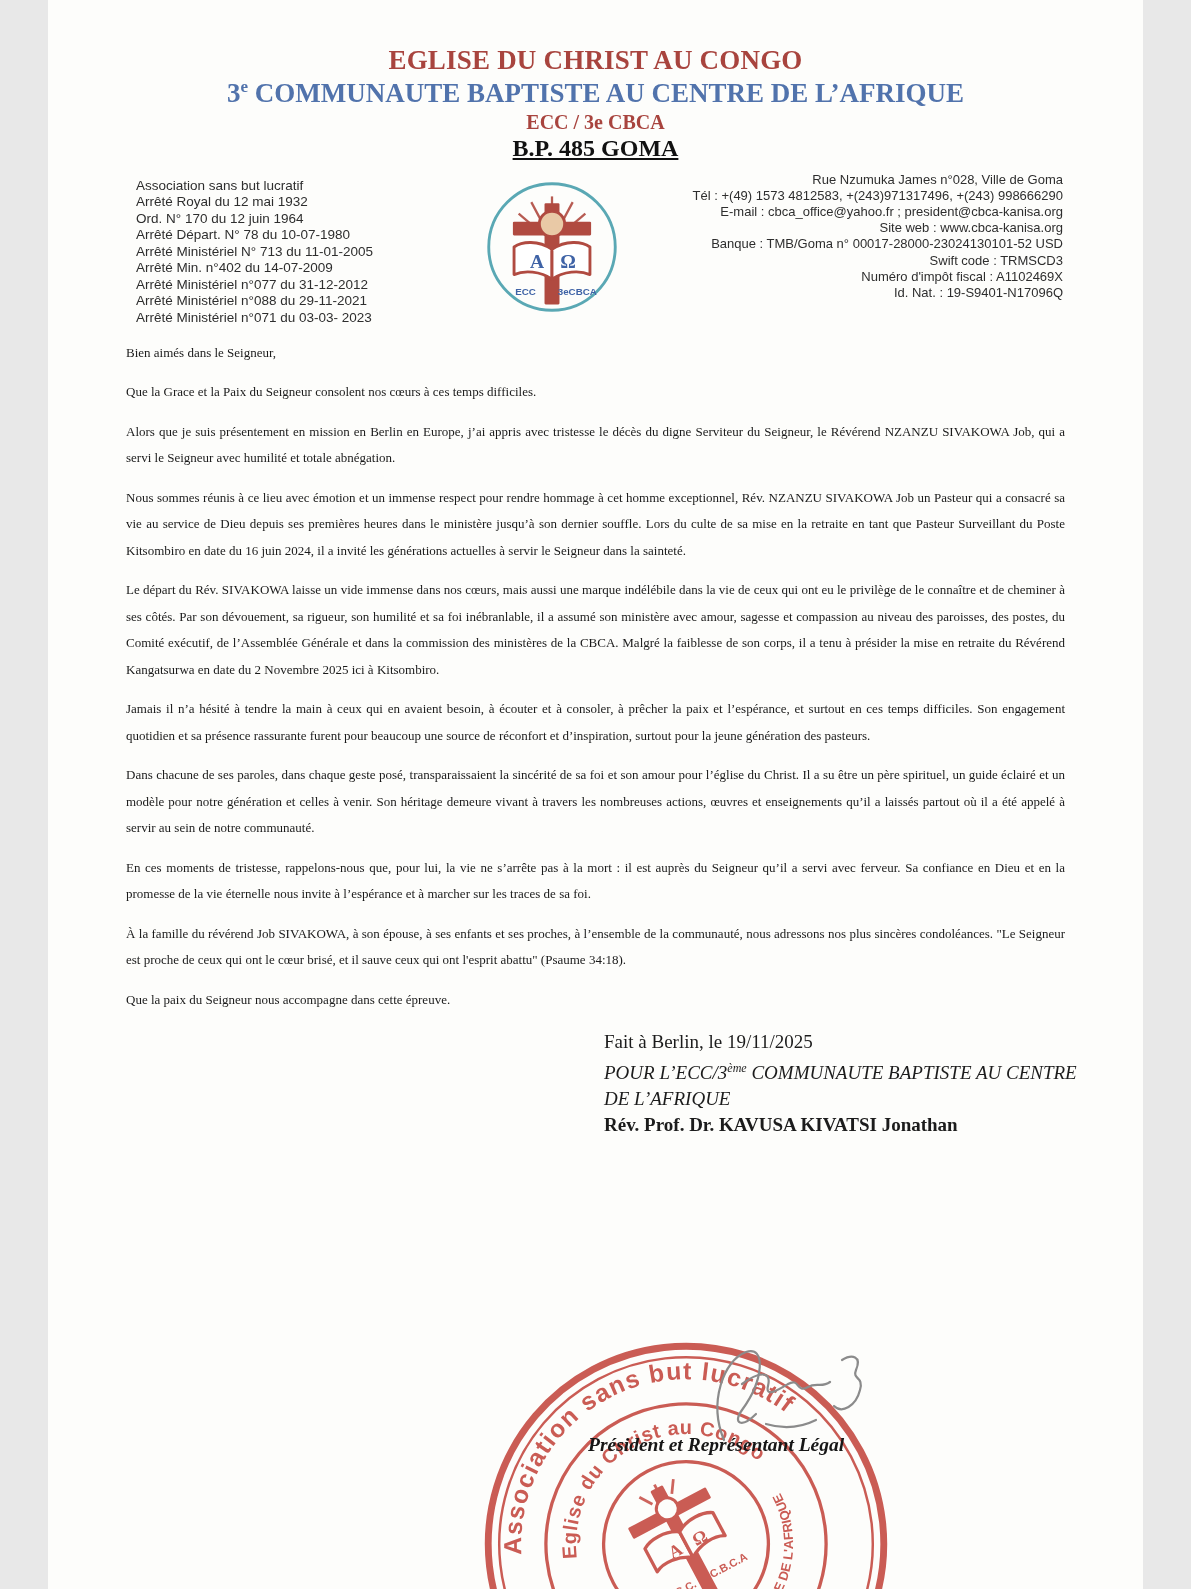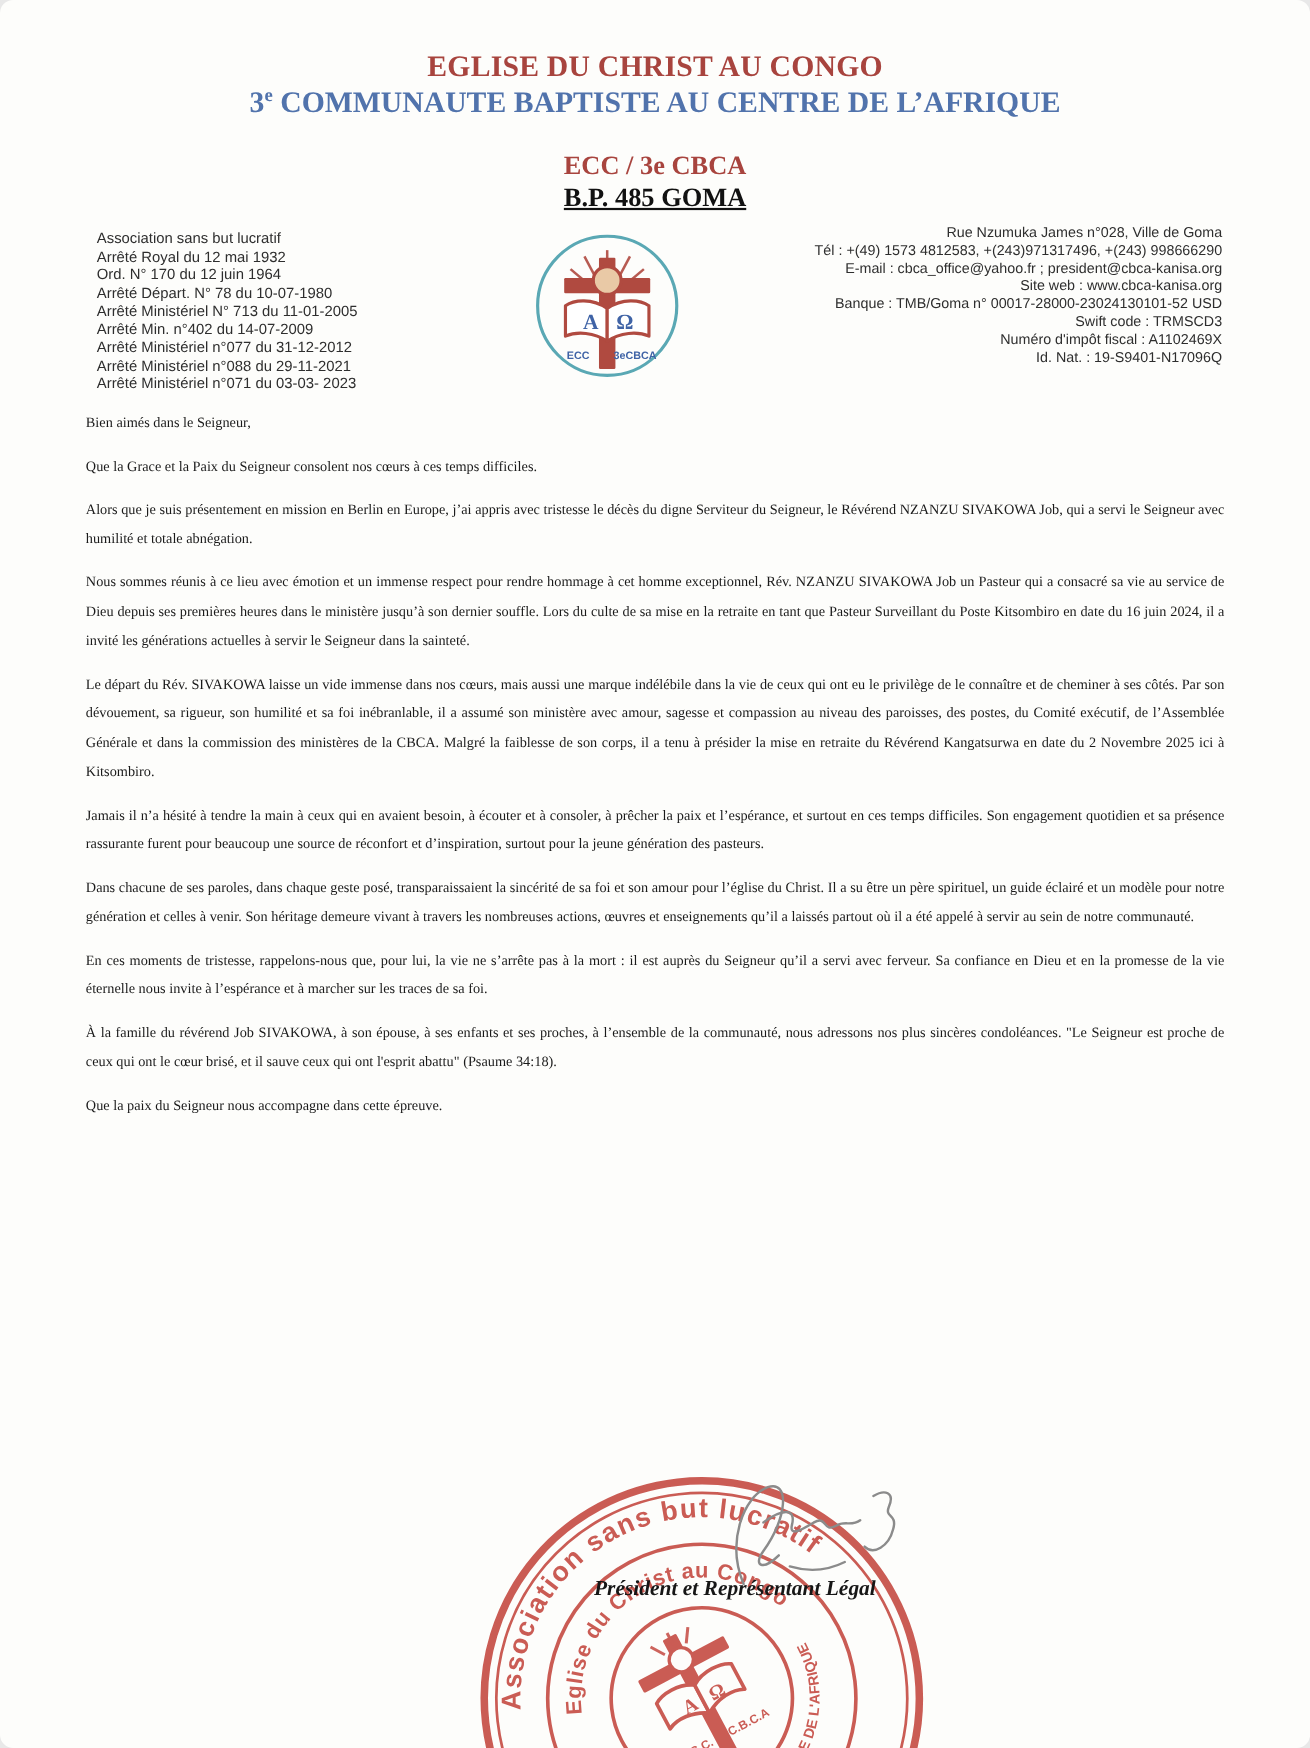--- a/index.html
+++ b/index.html
@@ -1,32 +1,31 @@
 <!DOCTYPE html>
 <html><head>
 <meta charset="utf-8">
 <style>
   * { margin:0; padding:0; box-sizing:border-box; }
   html,body { background:#e8e8e8; }
   .page {
     position:relative;
-    width:1191px; height:1589px;
+    width:1095px; height:1589px;
     margin:0 auto;
     background:#fdfdfb;
     overflow:hidden;
     font-family:"Liberation Serif","DejaVu Serif",serif;
     color:#1c1c1c;
-    border-radius:12px;
   }
   
   .letterhead { text-align:center; padding-top:44px; line-height:1.22; }
   .lh1 { font-size:27px; font-weight:bold; letter-spacing:.2px; }
   .lh2 { font-size:27px; font-weight:bold; }
   .lh2 sup { font-size:17px; }
-  .lh3 { font-size:24px; font-weight:bold;margin-top:27px; }
+  .lh3 { font-size:20px; font-weight:bold; }
   .lh4 { font-size:24px; font-weight:bold; color:#111; text-decoration:underline; }
   
   .info-band {
     display:flex; justify-content:space-between; align-items:flex-start;
     padding:8px 80px 0 88px; height:162px;
   }
   .legal-block {
     font-family:"Liberation Sans","DejaVu Sans",sans-serif;
     font-size:13.5px; line-height:16.5px; color:#2e2e2e; width:330px;
     padding-top:6px;
@@ -132,20 +131,25 @@
     <p>Que la Grace et la Paix du Seigneur consolent nos cœurs à ces temps difficiles.</p>
     <p>Alors que je suis présentement en mission en Berlin en Europe, j’ai appris avec tristesse le décès du digne Serviteur du Seigneur, le Révérend NZANZU SIVAKOWA Job, qui a servi le Seigneur avec humilité et totale abnégation.</p>
     <p>Nous sommes réunis à ce lieu avec émotion et un immense respect pour rendre hommage à cet homme exceptionnel, Rév. NZANZU SIVAKOWA Job un Pasteur qui a consacré sa vie au service de Dieu depuis ses premières heures dans le ministère jusqu’à son dernier souffle. Lors du culte de sa mise en la retraite en tant que Pasteur Surveillant du Poste Kitsombiro en date du 16 juin 2024, il a invité les générations actuelles à servir le Seigneur dans la sainteté.</p>
     <p>Le départ du Rév. SIVAKOWA laisse un vide immense dans nos cœurs, mais aussi une marque indélébile dans la vie de ceux qui ont eu le privilège de le connaître et de cheminer à ses côtés. Par son dévouement, sa rigueur, son humilité et sa foi inébranlable, il a assumé son ministère avec amour, sagesse et compassion au niveau des paroisses, des postes, du Comité exécutif, de l’Assemblée Générale et dans la commission des ministères de la CBCA. Malgré la faiblesse de son corps, il a tenu à présider la mise en retraite du Révérend Kangatsurwa en date du 2 Novembre 2025 ici à Kitsombiro.</p>
     <p>Jamais il n’a hésité à tendre la main à ceux qui en avaient besoin, à écouter et à consoler, à prêcher la paix et l’espérance, et surtout en ces temps difficiles. Son engagement quotidien et sa présence rassurante furent pour beaucoup une source de réconfort et d’inspiration, surtout pour la jeune génération des pasteurs.</p>
     <p>Dans chacune de ses paroles, dans chaque geste posé, transparaissaient la sincérité de sa foi et son amour pour l’église du Christ. Il a su être un père spirituel, un guide éclairé et un modèle pour notre génération et celles à venir. Son héritage demeure vivant à travers les nombreuses actions, œuvres et enseignements qu’il a laissés partout où il a été appelé à servir au sein de notre communauté.</p>
     <p>En ces moments de tristesse, rappelons-nous que, pour lui, la vie ne s’arrête pas à la mort : il est auprès du Seigneur qu’il a servi avec ferveur. Sa confiance en Dieu et en la promesse de la vie éternelle nous invite à l’espérance et à marcher sur les traces de sa foi.</p>
     <p>À la famille du révérend Job SIVAKOWA, à son épouse, à ses enfants et ses proches, à l’ensemble de la communauté, nous adressons nos plus sincères condoléances.  "Le Seigneur est proche de ceux qui ont le cœur brisé, et il sauve ceux qui ont l'esprit abattu" (Psaume 34:18).</p>
     <p>Que la paix du Seigneur nous accompagne dans cette épreuve.</p>
 
+    <div class="closing">
+      <div>Fait à Berlin, le 19/11/2025</div>
+      <div class="org"><span>POUR L’ECC/3</span><sup>ème</sup><span> COMMUNAUTE BAPTISTE AU CENTRE DE L’AFRIQUE</span></div>
+      <div class="signer">Rév. Prof. Dr. KAVUSA KIVATSI Jonathan</div>
+    </div>
   </main>
 
   <svg class="signature-svg" width="400" height="120" viewBox="0 0 400 120">
     <g fill="none" stroke="#8b8b8b" stroke-width="2.2" stroke-linecap="round">
       <path d="M78 108 C 62 70, 78 28, 100 20 C 120 13, 118 48, 96 78 C 86 92, 96 96, 110 82"></path>
       <path d="M96 52 C 112 40, 126 38, 122 54 C 119 66, 132 58, 142 52 C 154 45, 150 62, 162 55 C 170 50, 176 56, 184 50"></path>
       <path d="M196 28 C 206 22, 216 24, 210 38 C 206 48, 218 44, 214 58 C 210 74, 196 82, 188 74"></path>
       <path d="M120 92 C 140 98, 158 94, 170 88"></path>
     </g>
   </svg>

